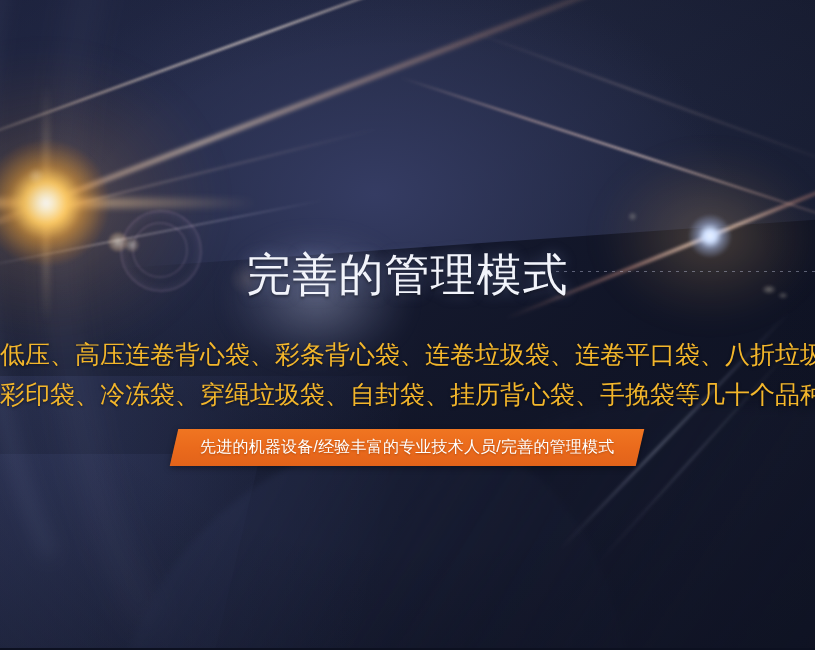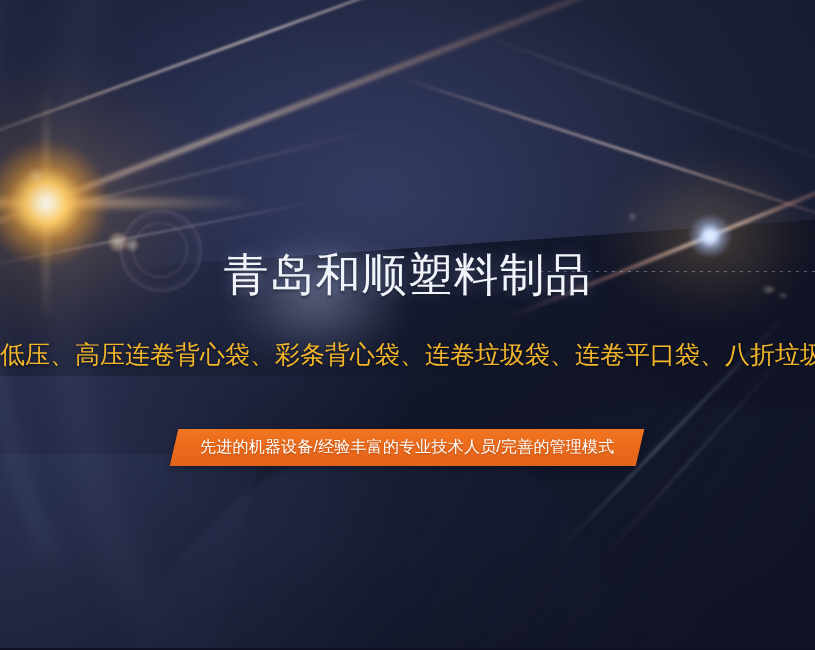--- a/index.html
+++ b/index.html
@@ -451,24 +451,25 @@
   <div class="ghost ghost-5"></div>
   <div class="ghost ghost-6"></div>
   <div class="ghost ghost-7"></div>
 
   <div class="vignette"></div>
 
   <div class="content">
 
     <div class="dotted-rule"></div>
 
-    <div class="title">青岛和顺塑料制品</div>
+    <div class="title">完善的管理模式</div>
 
     <div class="subtitle">
       <span class="line">低压、高压连卷背心袋、彩条背心袋、连卷垃圾袋、连卷平口袋、八折垃圾袋、</span>
+      <span class="line">彩印袋、冷冻袋、穿绳垃圾袋、自封袋、挂历背心袋、手挽袋等几十个品种</span>
     </div>
 
     <div class="ribbon-wrap">
       <div class="ribbon">
         <span class="ribbon-text">先进的机器设备/经验丰富的专业技术人员/完善的管理模式</span>
       </div>
     </div>
 
   </div>
 </div>

